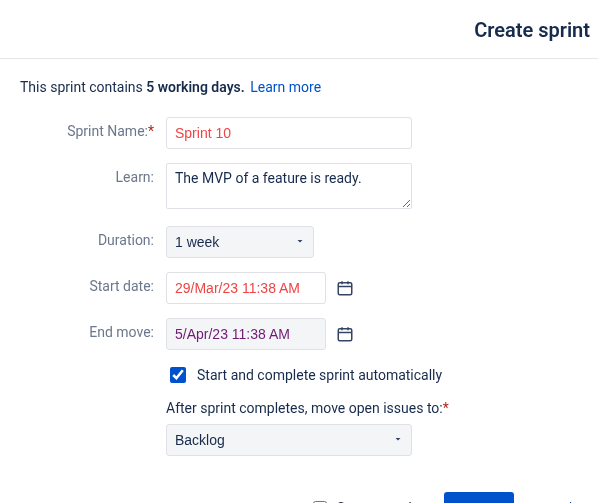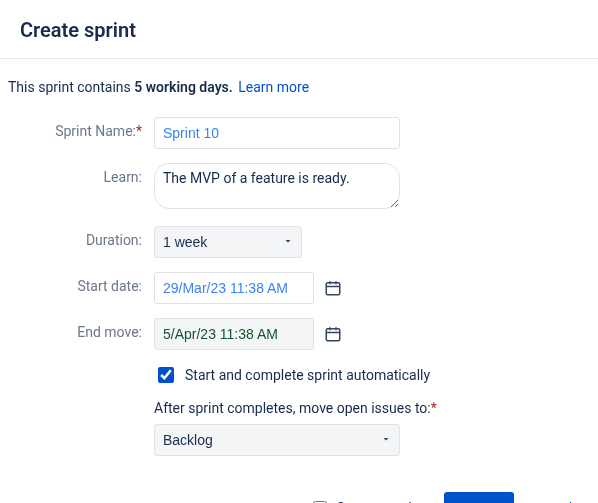--- a/index.html
+++ b/index.html
@@ -6,34 +6,35 @@
   body {
     margin: 0;
     font-family: -apple-system, BlinkMacSystemFont, "Segoe UI", Roboto, Helvetica, Arial, sans-serif;
     font-size: 14px;
     color: #172B4D;
     background: #fff;
     width: 598px;
   }
   .dialog-header {
     padding: 18px 8px 16px 20px;
+    text-align: right;
   }
   .dialog-title {
     font-size: 20px;
     font-weight: 600;
     margin: 0;
     color: #172B4D;
   }
   .divider {
     border: none;
     border-top: 1px solid #e5e7eb;
     margin: 0;
   }
   .content {
-    padding: 20px 20px 0 8px;
+    padding: 20px 20px 0 20px;
   }
   .working-days {
     margin-bottom: 22px;
     color: #172B4D;
   }
   .working-days strong { font-weight: 600; }
   .learn-link {
     color: #0052CC;
     text-decoration: none;
     margin-left: 2px;
@@ -53,33 +54,33 @@
   }
   .req { color: #AE2A19; }
   .form-field { flex: 1; }
   input[type="text"].txt {
     width: 246px;
     height: 32px;
     padding: 4px 8px;
     border: 1px solid #DFE1E6;
     border-radius: 3px;
     font-size: 14px;
-    color: #3b82f6;
+    color: #ef4444;
     background: #fff;
   }
   input[type="text"].txt.disabled {
     background: #F4F5F7;
-    color: #14532d;
+    color: #701a75;
   }
   textarea.ta {
     width: 246px;
     height: 46px;
     padding: 6px 8px;
     border: 1px solid #DFE1E6;
-    border-radius: 15px;
+    border-radius: 2px;
     font-size: 14px;
     color: #172B4D;
     font-family: inherit;
     resize: both;
   }
   .select-wrap {
     position: relative;
     display: inline-block;
     width: 148px;
   }

